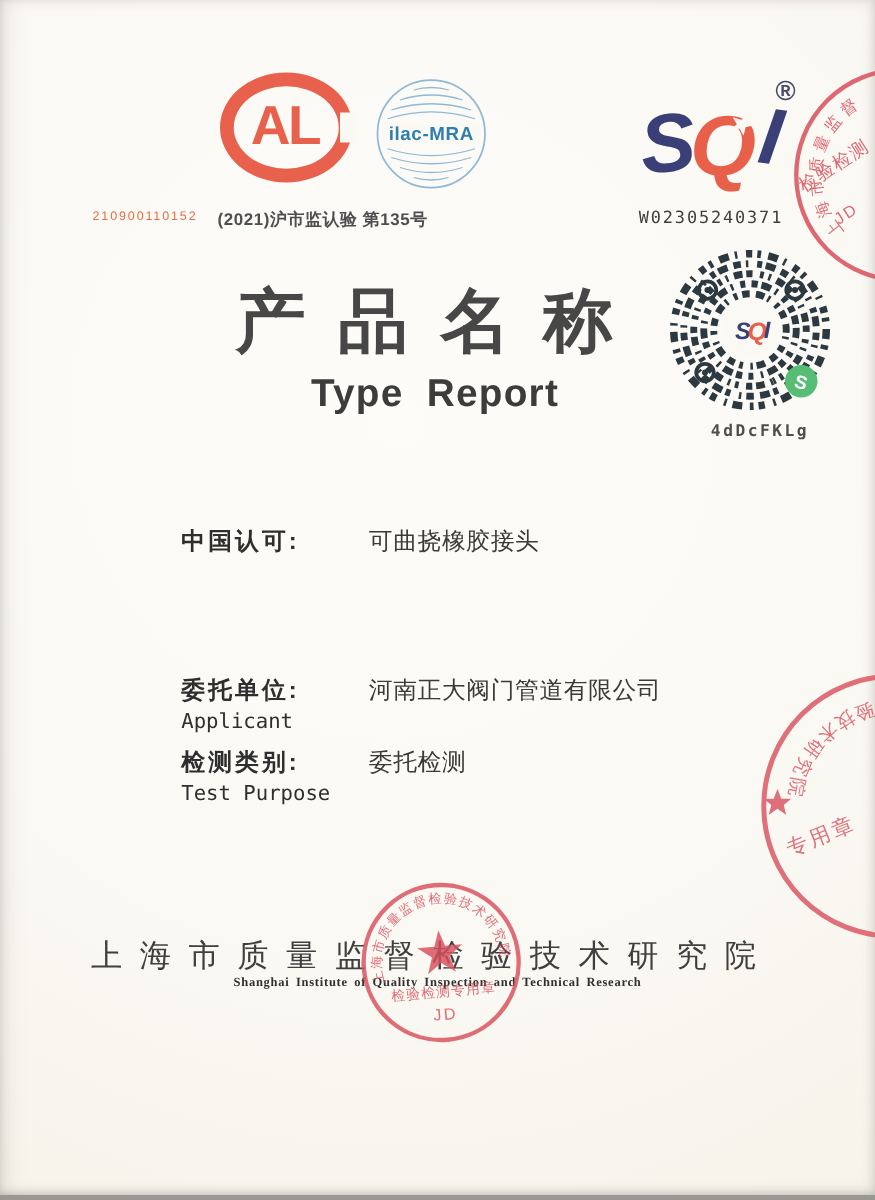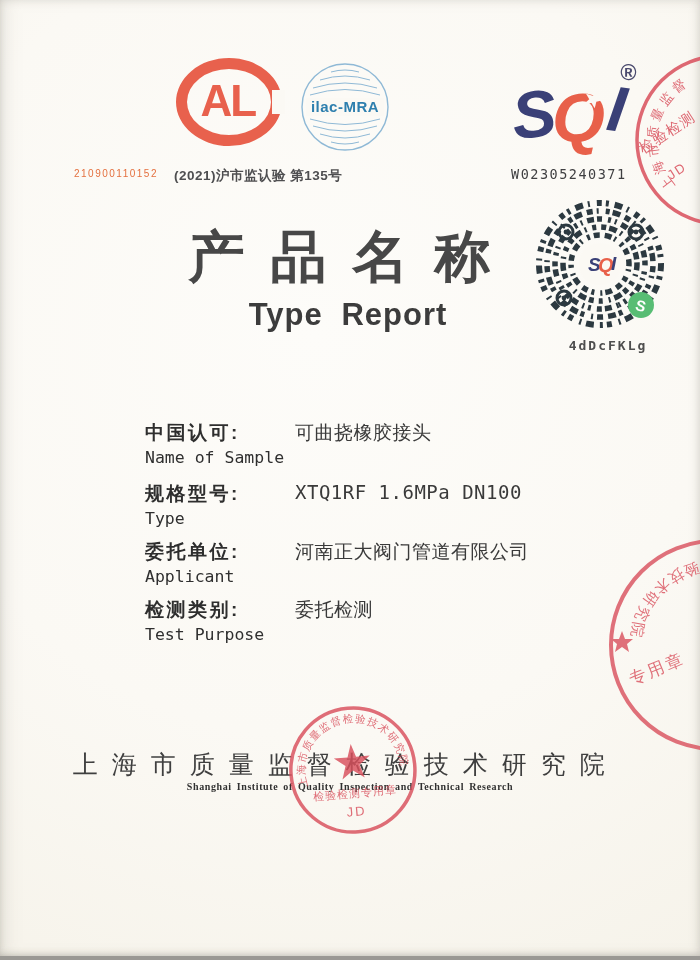--- a/index.html
+++ b/index.html
@@ -136,27 +136,21 @@
       <text x="70" y="72" font-size="20" font-weight="700" font-style="italic" fill="#e8604a">Q</text>
       <text x="83" y="70" font-size="19" font-weight="700" font-style="italic" fill="#3a4077">I</text>
       <circle cx="113" cy="105" r="13" fill="#58bd74"></circle>
       <text x="113" y="111" text-anchor="middle" font-size="15" font-weight="700" fill="#ffffff" transform="rotate(16 113 105)">S</text>
     </svg>
   </div>
   <div class="qr-caption">4dDcFKLg</div>
 
   <div class="field f1">
     <div class="flabel-cn">中国认可:</div>
-    <div class="flabel-en">Name of Sample</div>
     <div class="fvalue">可曲挠橡胶接头</div>
-  </div>
-  <div class="field f2">
-    <div class="flabel-cn">规格型号:</div>
-    <div class="flabel-en">Type</div>
-    <div class="fvalue">XTQ1RF 1.6MPa DN100</div>
   </div>
   <div class="field f4">
     <div class="flabel-cn">检测类别:</div>
     <div class="flabel-en">Test Purpose</div>
     <div class="fvalue">委托检测</div>
   </div>
   <div class="field f3">
     <div class="flabel-cn">委托单位:</div>
     <div class="flabel-en">Applicant</div>
     <div class="fvalue">河南正大阀门管道有限公司</div>

